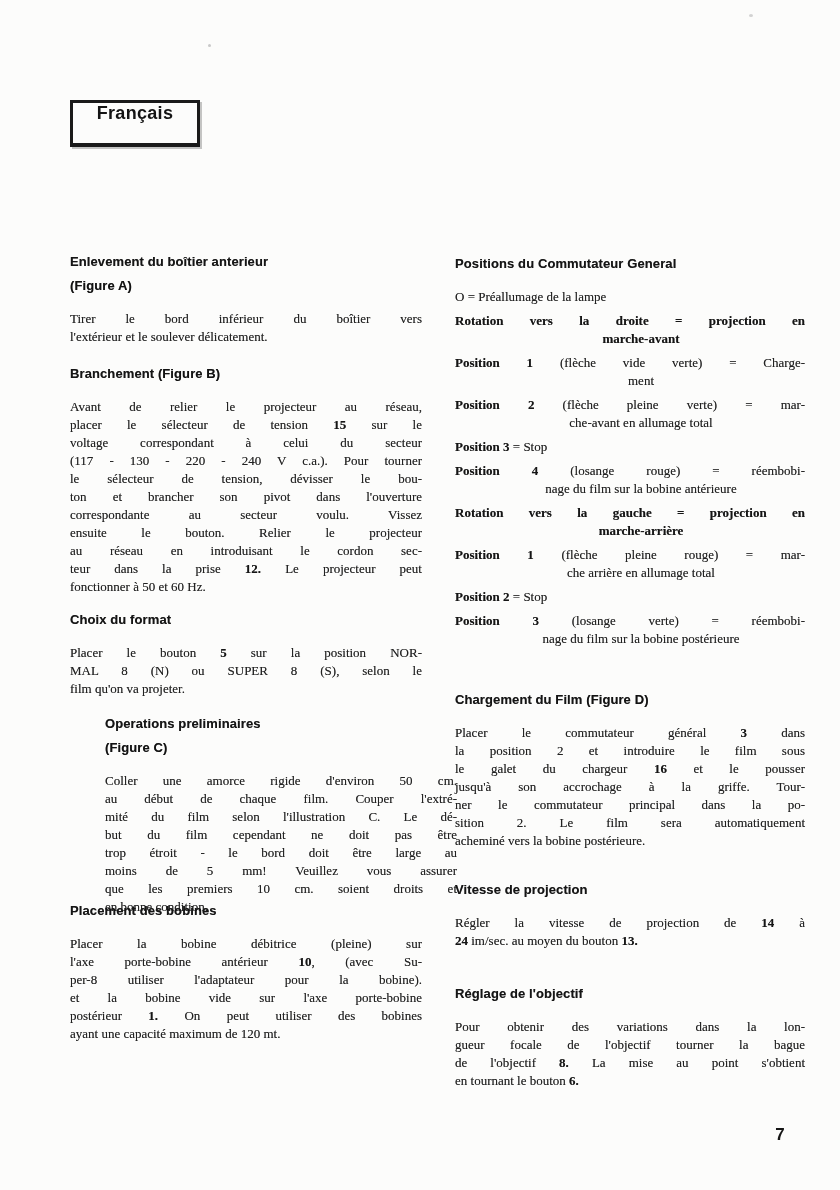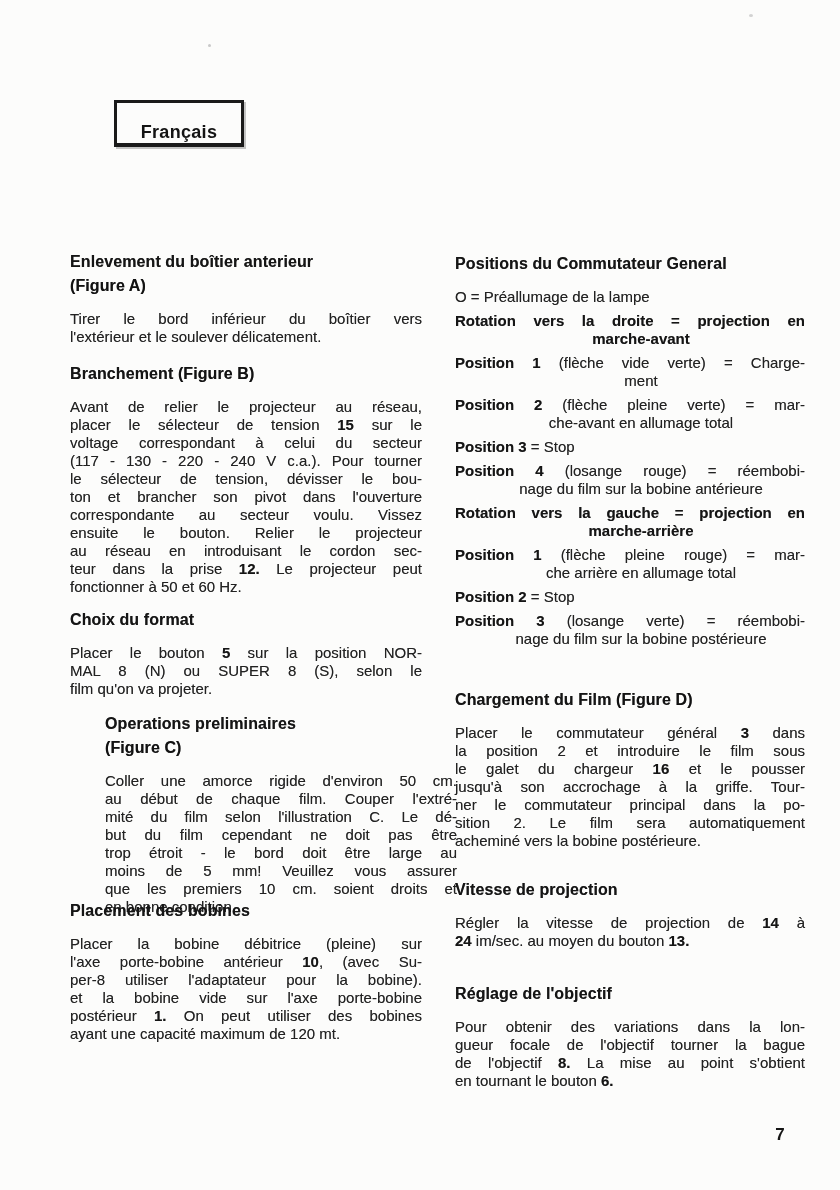--- a/index.html
+++ b/index.html
@@ -8,44 +8,43 @@
     background:#fcfcfb;
     font-family:"Liberation Sans","DejaVu Sans",sans-serif;
     color:#1e1e1e;
     overflow:hidden;
   }
   .page{position:absolute;inset:0;}
   
   .lang-box{
     position:absolute;left:70px;top:100px;width:124px;height:40px;
     border:3px solid #1a1a1a;border-bottom-width:4px;border-right-width:3px;
-    display:flex;align-items:flex-end;justify-content:center;
+    display:flex;align-items:flex-start;justify-content:center;
     box-shadow:2px 2px 0 rgba(26,26,26,0.25);
-    margin-left:44px;
   }
   .lang-box span{font-weight:700;font-size:18px;letter-spacing:.3px;color:#141414;}
   
   .col{position:absolute;}
   #colL{left:70px;top:250px;width:352px;}
   #colR{left:455px;top:252px;width:350px;}
   section{position:absolute;left:0;width:100%;}
   #colL section:nth-of-type(1){top:0;}
   #colL section:nth-of-type(2){top:112px;}
   #colL section:nth-of-type(3){top:358px;}
   #colL section:nth-of-type(4){top:462px;margin-left:35px;}
   #colL section:nth-of-type(5){top:649px;}
   #colR section:nth-of-type(1){top:0;}
   #colR section:nth-of-type(2){top:436px;}
   #colR section:nth-of-type(3){top:626px;}
   #colR section:nth-of-type(4){top:730px;}
-  .heading{font-size:16px;line-height:24px;margin-bottom:10px;color:#121212;letter-spacing:.1px;}
+  .heading{font-size:13px;line-height:24px;margin-bottom:10px;color:#121212;letter-spacing:.1px;}
   .heading .b{font-weight:700;}
   .heading span{font-weight:700;}
   .heading span.b{font-weight:700;}
-  .block{font-size:15px;line-height:18px;color:#222;}
+  .block{font-size:13px;line-height:18px;color:#222;font-family:Liberation Serif, serif;}
   .block + .block{margin-top:6px;}
   .heading + .block{margin-top:12px;}
   .line{min-height:18px;white-space:normal;}
   .jl{text-align:justify;text-align-last:justify;-moz-text-align-last:justify;}
   .ind{padding-left:22px;text-align:center;}
   .b{font-weight:700;color:#151515;}
   .line span{text-shadow:0 0 .4px rgba(20,20,20,.45);}
   .heading span{text-shadow:0 0 .5px rgba(10,10,10,.5);}
   
   .pagenum{

